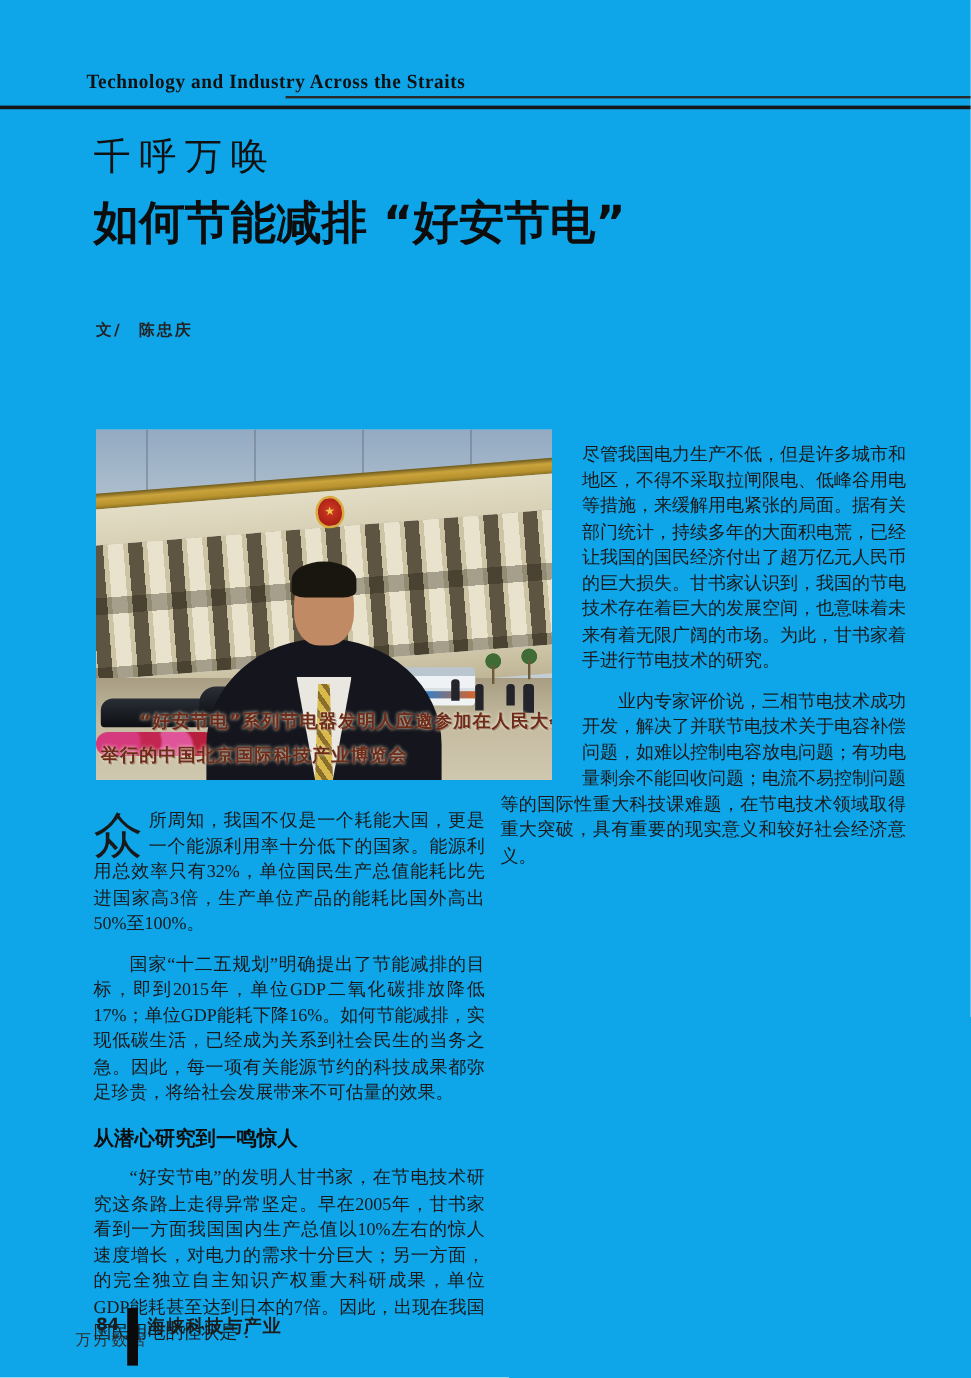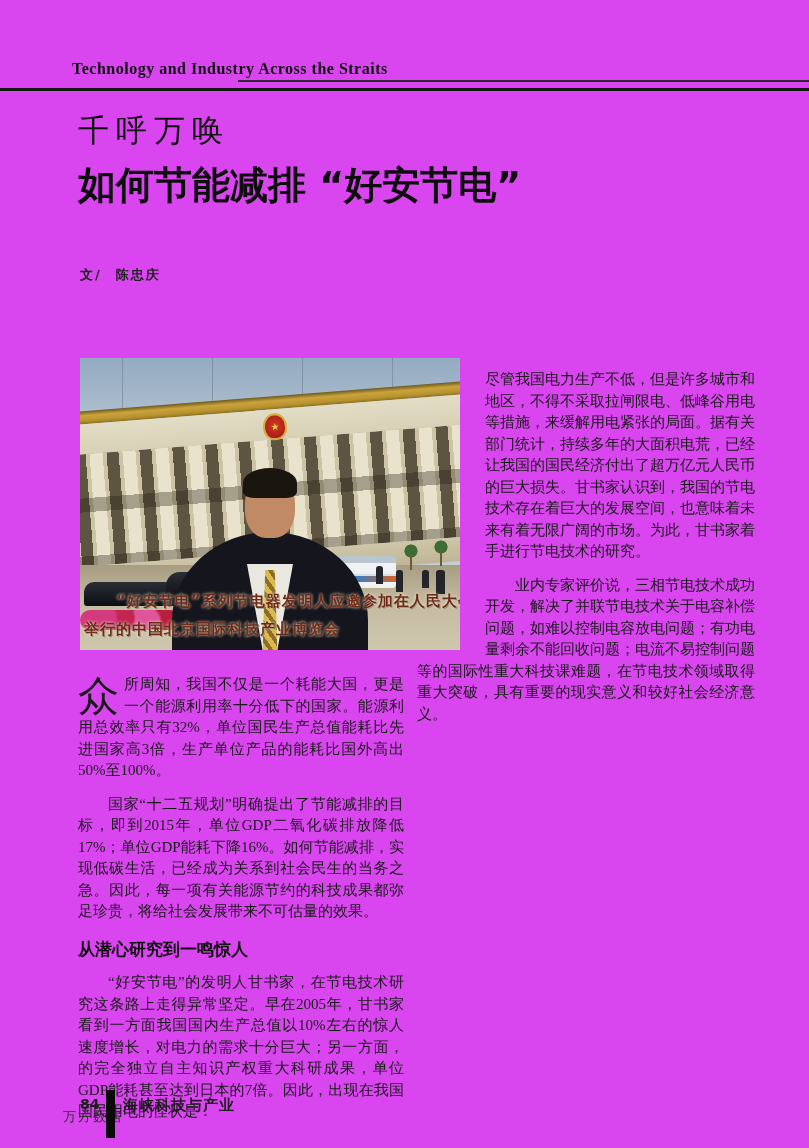--- a/index.html
+++ b/index.html
@@ -1,18 +1,18 @@
 <!DOCTYPE html>
 <html><head>
 <meta charset="utf-8">
 <style>
   html,body{margin:0;padding:0;background:#faf9f6;}
   .page{
     position:relative;width:809px;height:1148px;margin:0 auto;
-    background:#d946ef;overflow:hidden;
+    background:#0ea5e9;overflow:hidden;
     font-family:"Liberation Serif","DejaVu Serif",serif;
     color:#1c1c1c;
   }
   
   .journal-en{
     position:absolute;left:72px;top:60px;
     font-family:"Liberation Serif","DejaVu Serif",serif;
     font-weight:bold;font-size:16px;letter-spacing:.5px;color:#111;
     transform:scaleY(1.05);
   }

